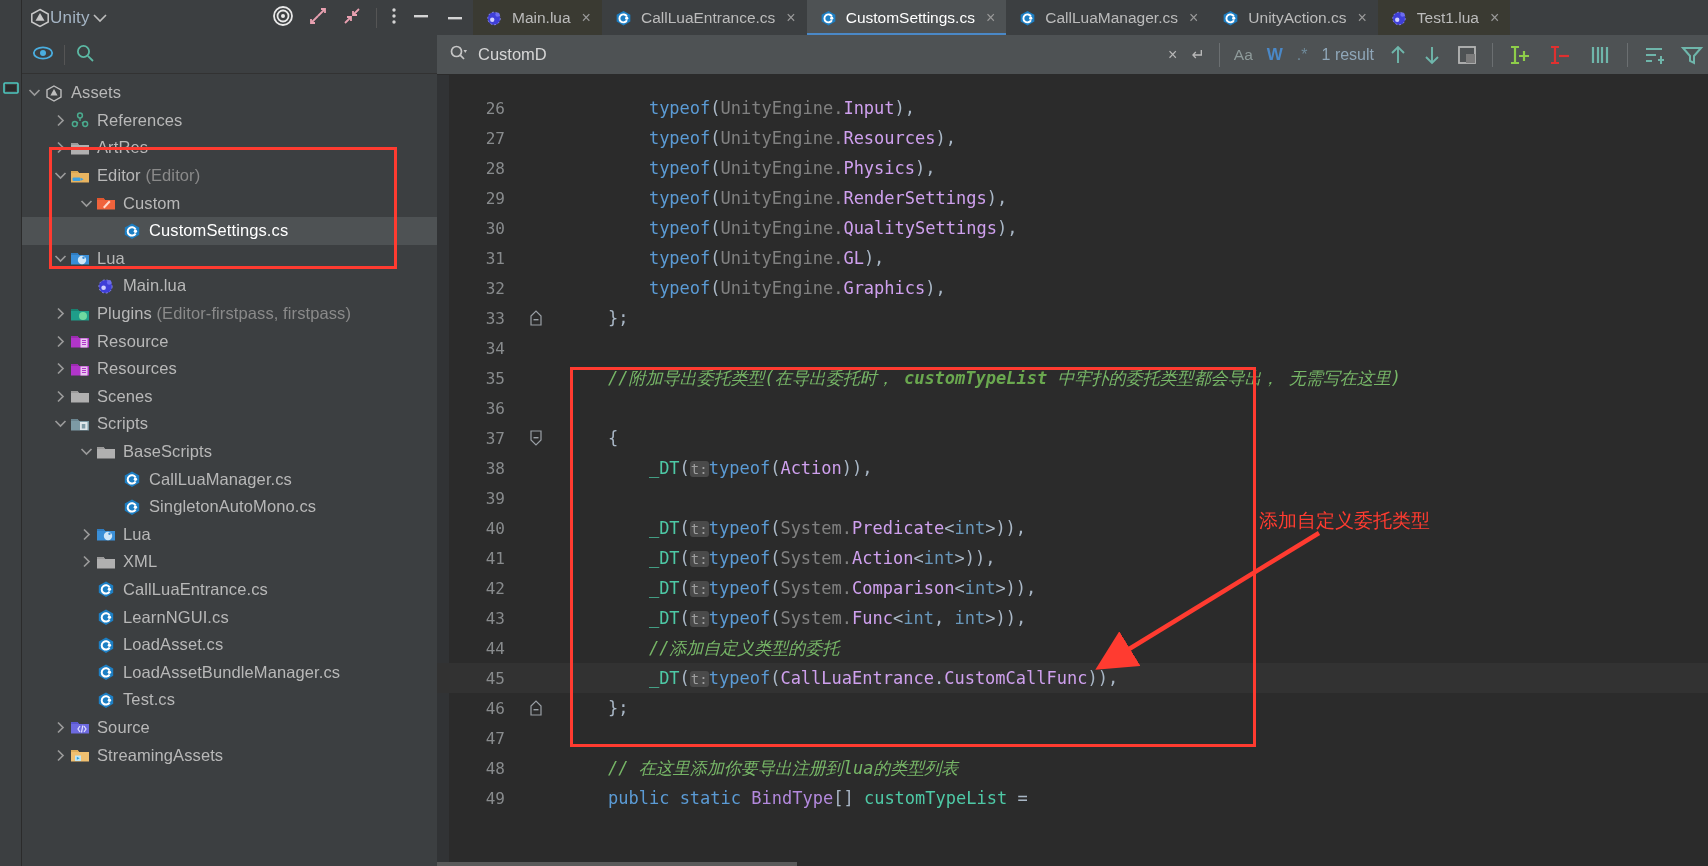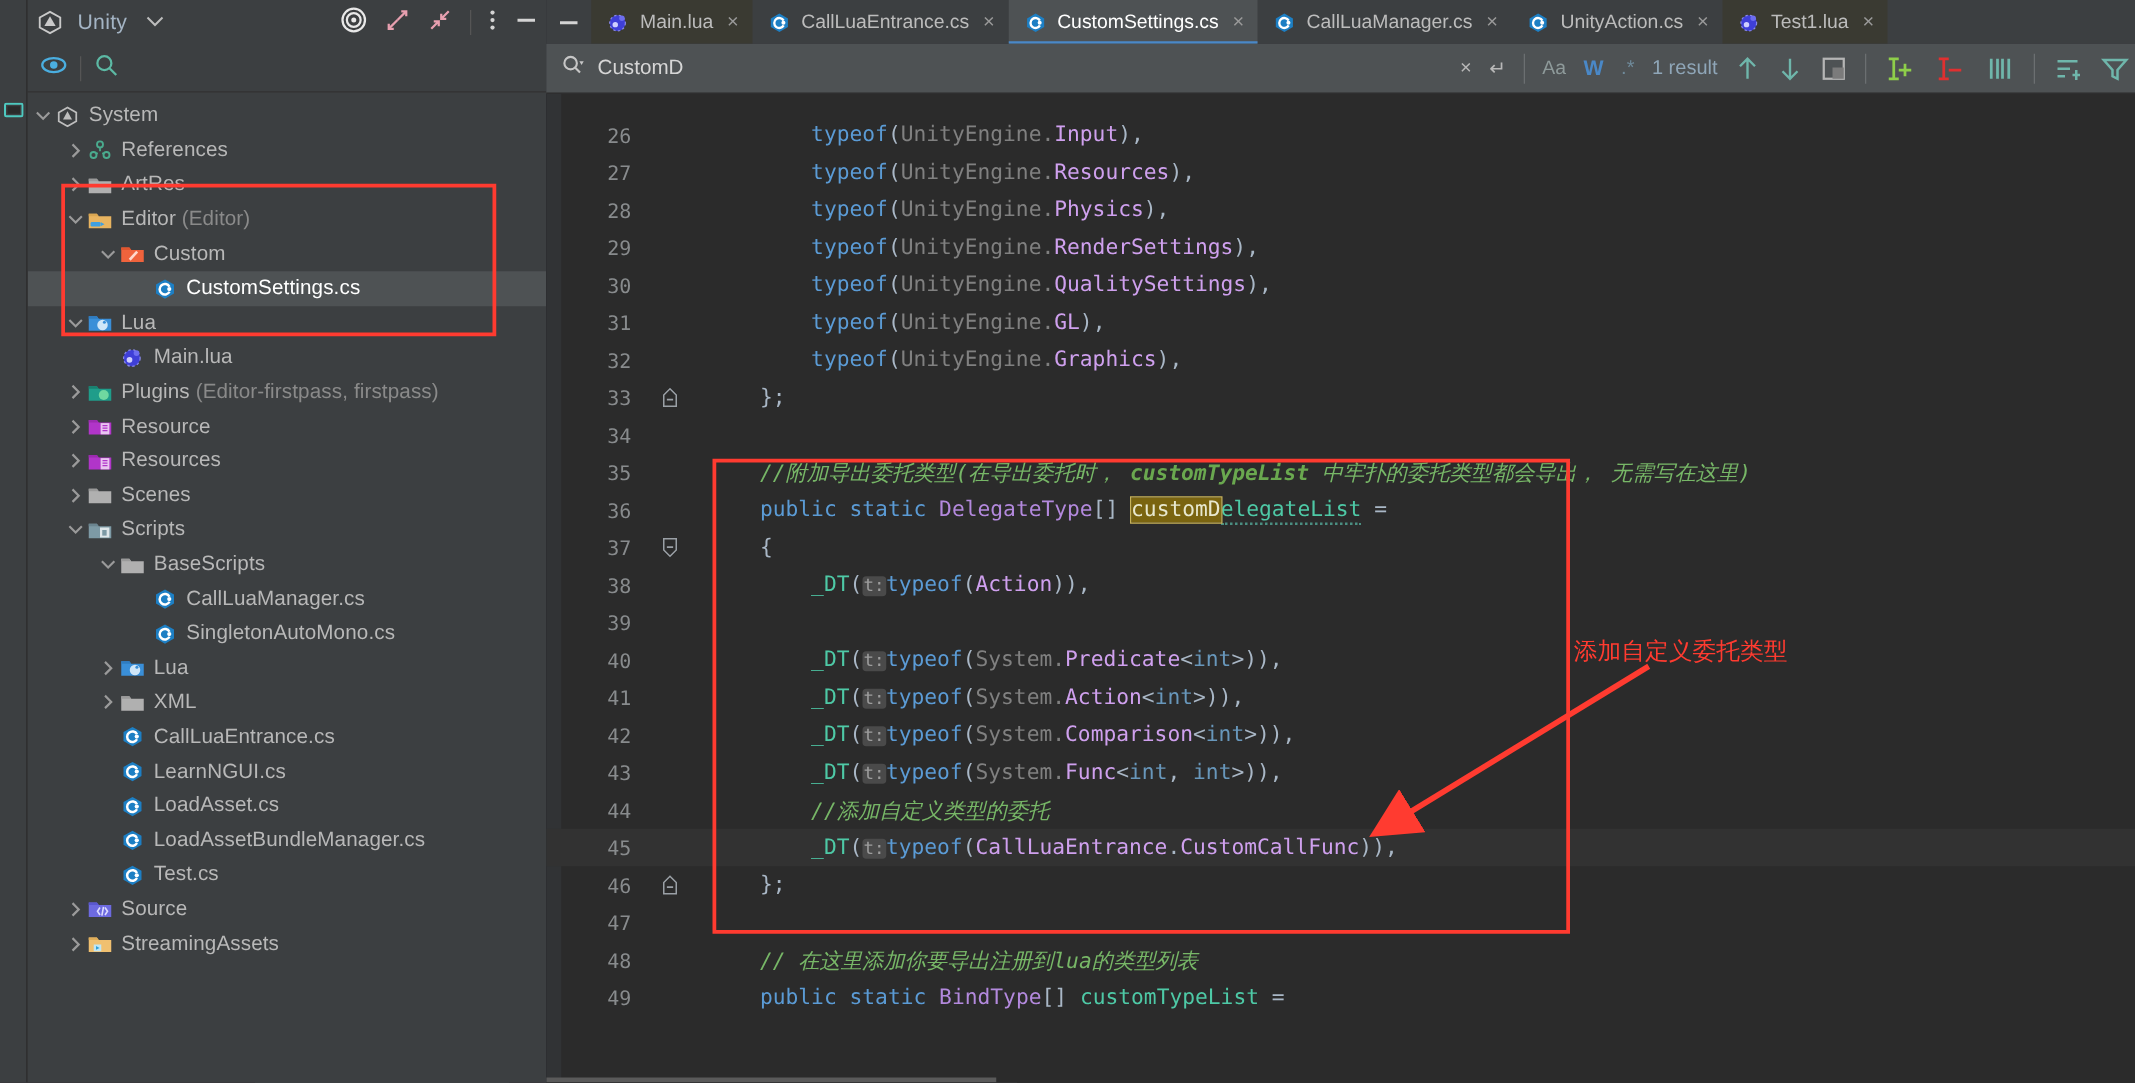--- a/index.html
+++ b/index.html
@@ -42,21 +42,20 @@
     margin-left: 22px;
     background: #3c3f41;
     position: relative;
     display: flex;
     flex-direction: column;
   }
   .side-head {
     height: 36px;
     display: flex; align-items: center;
     padding-left: 8px;
-    gap: 12px;
     background: #3c3f41;
     flex: 0 0 36px;
   }
   .side-head .title-ico { width: 20px; height: 20px; }
   .side-head .title-txt {
     color: #a4b4c4; font-size: 17px; letter-spacing: .2px;
   }
   .side-head .chev { margin-left: 2px; }
   .side-head .right-icons {
     margin-left: auto;
@@ -362,21 +361,21 @@
               <svg width="13" height="9" viewBox="0 0 13 9">
                 <path d="M1.5 2 L6.5 7 L11.5 2" fill="none" stroke="#9a9a9a" stroke-width="1.7"></path>
               </svg>
             </span>
             <span class="ico">
               <svg width="20" height="18" viewBox="0 0 20 18">
                 <polygon points="10,2 17,6 17,13 10,17 3,13 3,6" fill="none" stroke="#bdbdbd" stroke-width="1.4"></polygon>
                 <polygon points="10,5 13.6,11.6 6.4,11.6" fill="#bdbdbd"></polygon>
               </svg>
             </span>
-            <span class="lbl">System</span>
+            <span class="lbl">Assets</span>
           </div>
           <div class="trow" style="padding-left: 30px;">
             <span class="arrow">
               <svg width="9" height="13" viewBox="0 0 9 13">
                 <path d="M2 1.5 L7 6.5 L2 11.5" fill="none" stroke="#9a9a9a" stroke-width="1.7"></path>
               </svg>
             </span>
             <span class="ico">
               <svg width="20" height="18" viewBox="0 0 20 18">
                 <circle cx="10" cy="4.5" r="2.4" fill="none" stroke="#4aab8e" stroke-width="1.5"></circle>
@@ -893,21 +892,21 @@
             <div class="eline"><span class="lno">29</span><span class="fold"></span><span class="code">        <span class="mth">typeof</span><span class="punc">(</span><span class="dim">UnityEngine.</span><span class="cls">RenderSettings</span><span class="punc">),</span></span></div>
             <div class="eline"><span class="lno">30</span><span class="fold"></span><span class="code">        <span class="mth">typeof</span><span class="punc">(</span><span class="dim">UnityEngine.</span><span class="cls">QualitySettings</span><span class="punc">),</span></span></div>
             <div class="eline"><span class="lno">31</span><span class="fold"></span><span class="code">        <span class="mth">typeof</span><span class="punc">(</span><span class="dim">UnityEngine.</span><span class="cls">GL</span><span class="punc">),</span></span></div>
             <div class="eline"><span class="lno">32</span><span class="fold"></span><span class="code">        <span class="mth">typeof</span><span class="punc">(</span><span class="dim">UnityEngine.</span><span class="cls">Graphics</span><span class="punc">),</span></span></div>
             <div class="eline"><span class="lno">33</span><span class="fold"><svg width="12" height="16" viewBox="0 0 12 16">
                   <path d="M1 15 L11 15 L11 6 L6 1 L1 6 Z" fill="none" stroke="#9aa0a6" stroke-width="1.2"></path>
                   <rect x="3.5" y="9" width="5" height="1.4" fill="#9aa0a6"></rect>
                 </svg></span><span class="code">    <span class="punc">};</span></span></div>
             <div class="eline"><span class="lno">34</span><span class="fold"></span><span class="code"></span></div>
             <div class="eline"><span class="lno">35</span><span class="fold"></span><span class="code">    <span class="cmt">//附加导出委托类型(在导出委托时， </span><span class="cmt-b">customTypeList</span><span class="cmt"> 中牢扑的委托类型都会导出， 无需写在这里)</span></span></div>
-            <div class="eline"><span class="lno">36</span><span class="fold"></span><span class="code">    <span class="kw2">public</span> <span class="kw2">static</span> <span class="type">DelegateType</span><span class="punc">[] </span><span class="match">customD</span><span class="grn squig">elegateList</span> <span class="punc">=</span></span></div>
+            <div class="eline"><span class="lno">36</span><span class="fold"></span></div>
             <div class="eline"><span class="lno">37</span><span class="fold"><svg width="12" height="16" viewBox="0 0 12 16">
                   <path d="M1 1 L11 1 L11 10 L6 15 L1 10 Z" fill="none" stroke="#9aa0a6" stroke-width="1.2"></path>
                   <rect x="3.5" y="7" width="5" height="1.4" fill="#9aa0a6"></rect>
                 </svg></span><span class="code">    <span class="punc">{</span></span></div>
             <div class="eline"><span class="lno">38</span><span class="fold"></span><span class="code">        <span class="grn">_DT</span><span class="punc">(</span><span class="hint">t:</span><span class="mth">typeof</span><span class="punc">(</span><span class="cls">Action</span><span class="punc">)),</span></span></div>
             <div class="eline"><span class="lno">39</span><span class="fold"></span></div>
             <div class="eline"><span class="lno">40</span><span class="fold"></span><span class="code">        <span class="grn">_DT</span><span class="punc">(</span><span class="hint">t:</span><span class="mth">typeof</span><span class="punc">(</span><span class="dim">System.</span><span class="cls">Predicate</span><span class="punc">&lt;</span><span class="num">int</span><span class="punc">&gt;)),</span></span></div>
             <div class="eline"><span class="lno">41</span><span class="fold"></span><span class="code">        <span class="grn">_DT</span><span class="punc">(</span><span class="hint">t:</span><span class="mth">typeof</span><span class="punc">(</span><span class="dim">System.</span><span class="cls">Action</span><span class="punc">&lt;</span><span class="num">int</span><span class="punc">&gt;)),</span></span></div>
             <div class="eline"><span class="lno">42</span><span class="fold"></span><span class="code">        <span class="grn">_DT</span><span class="punc">(</span><span class="hint">t:</span><span class="mth">typeof</span><span class="punc">(</span><span class="dim">System.</span><span class="cls">Comparison</span><span class="punc">&lt;</span><span class="num">int</span><span class="punc">&gt;)),</span></span></div>
             <div class="eline"><span class="lno">43</span><span class="fold"></span><span class="code">        <span class="grn">_DT</span><span class="punc">(</span><span class="hint">t:</span><span class="mth">typeof</span><span class="punc">(</span><span class="dim">System.</span><span class="cls">Func</span><span class="punc">&lt;</span><span class="num">int</span><span class="punc">, </span><span class="num">int</span><span class="punc">&gt;)),</span></span></div>

